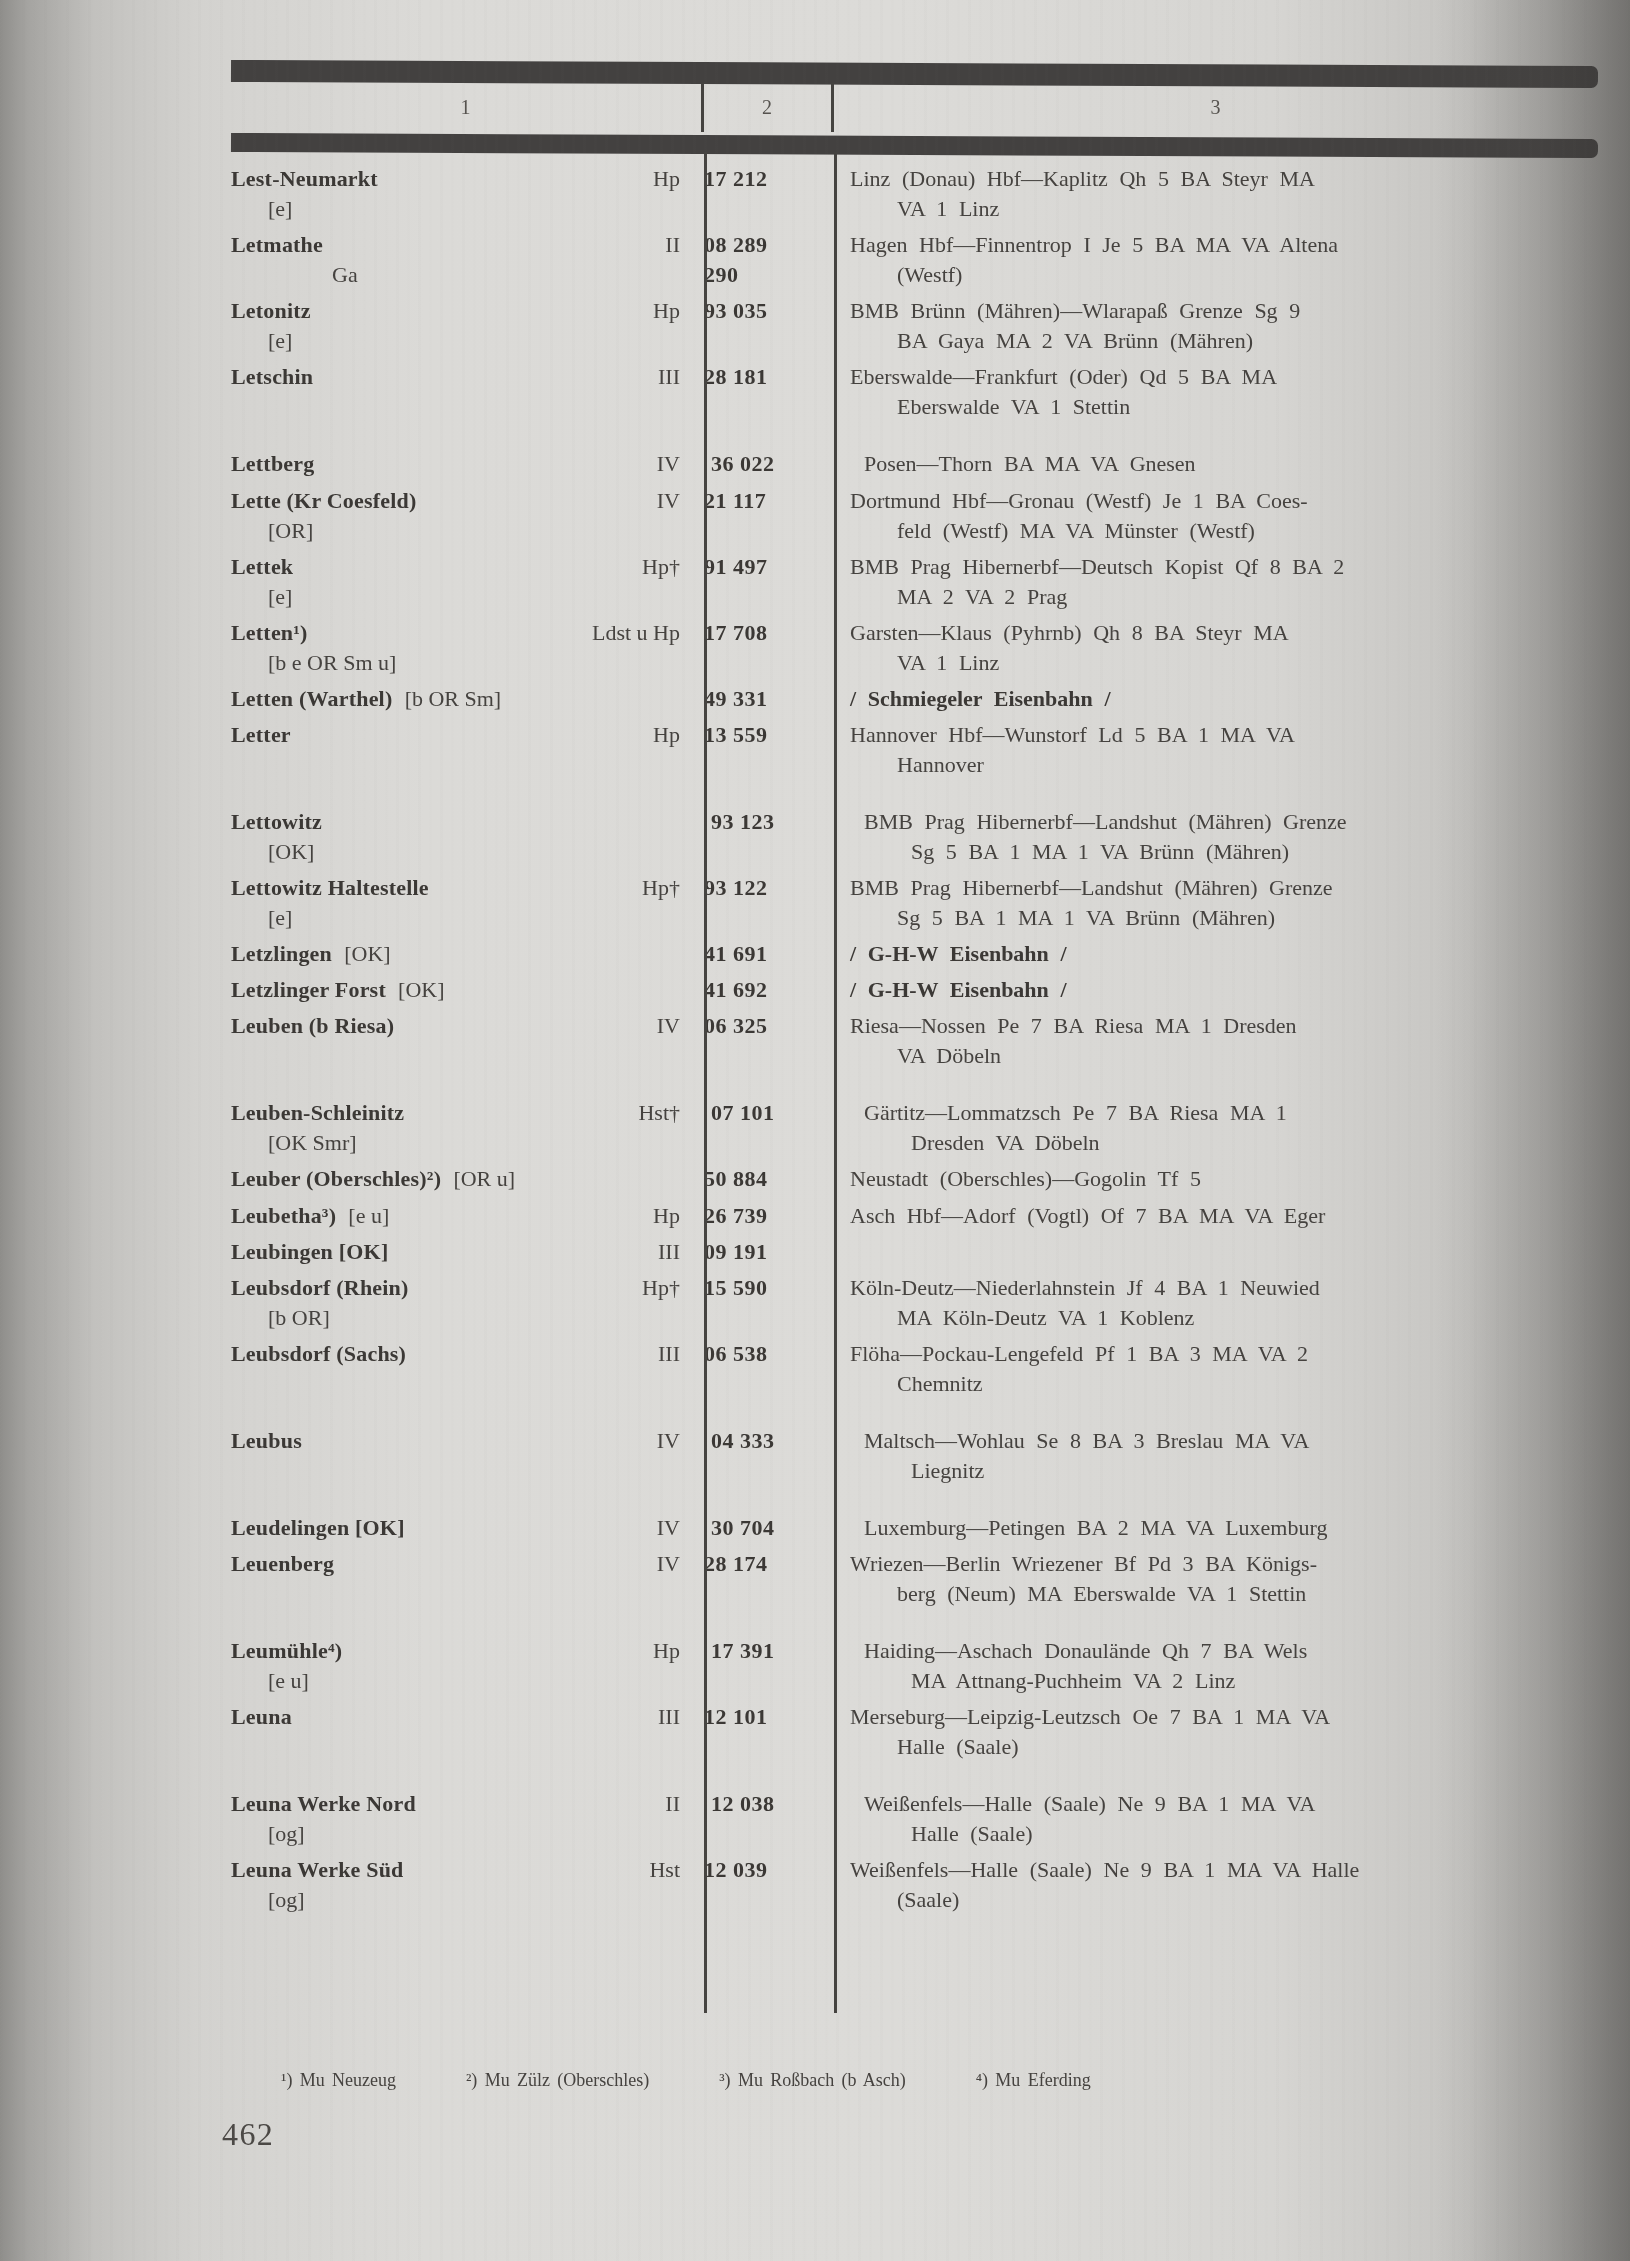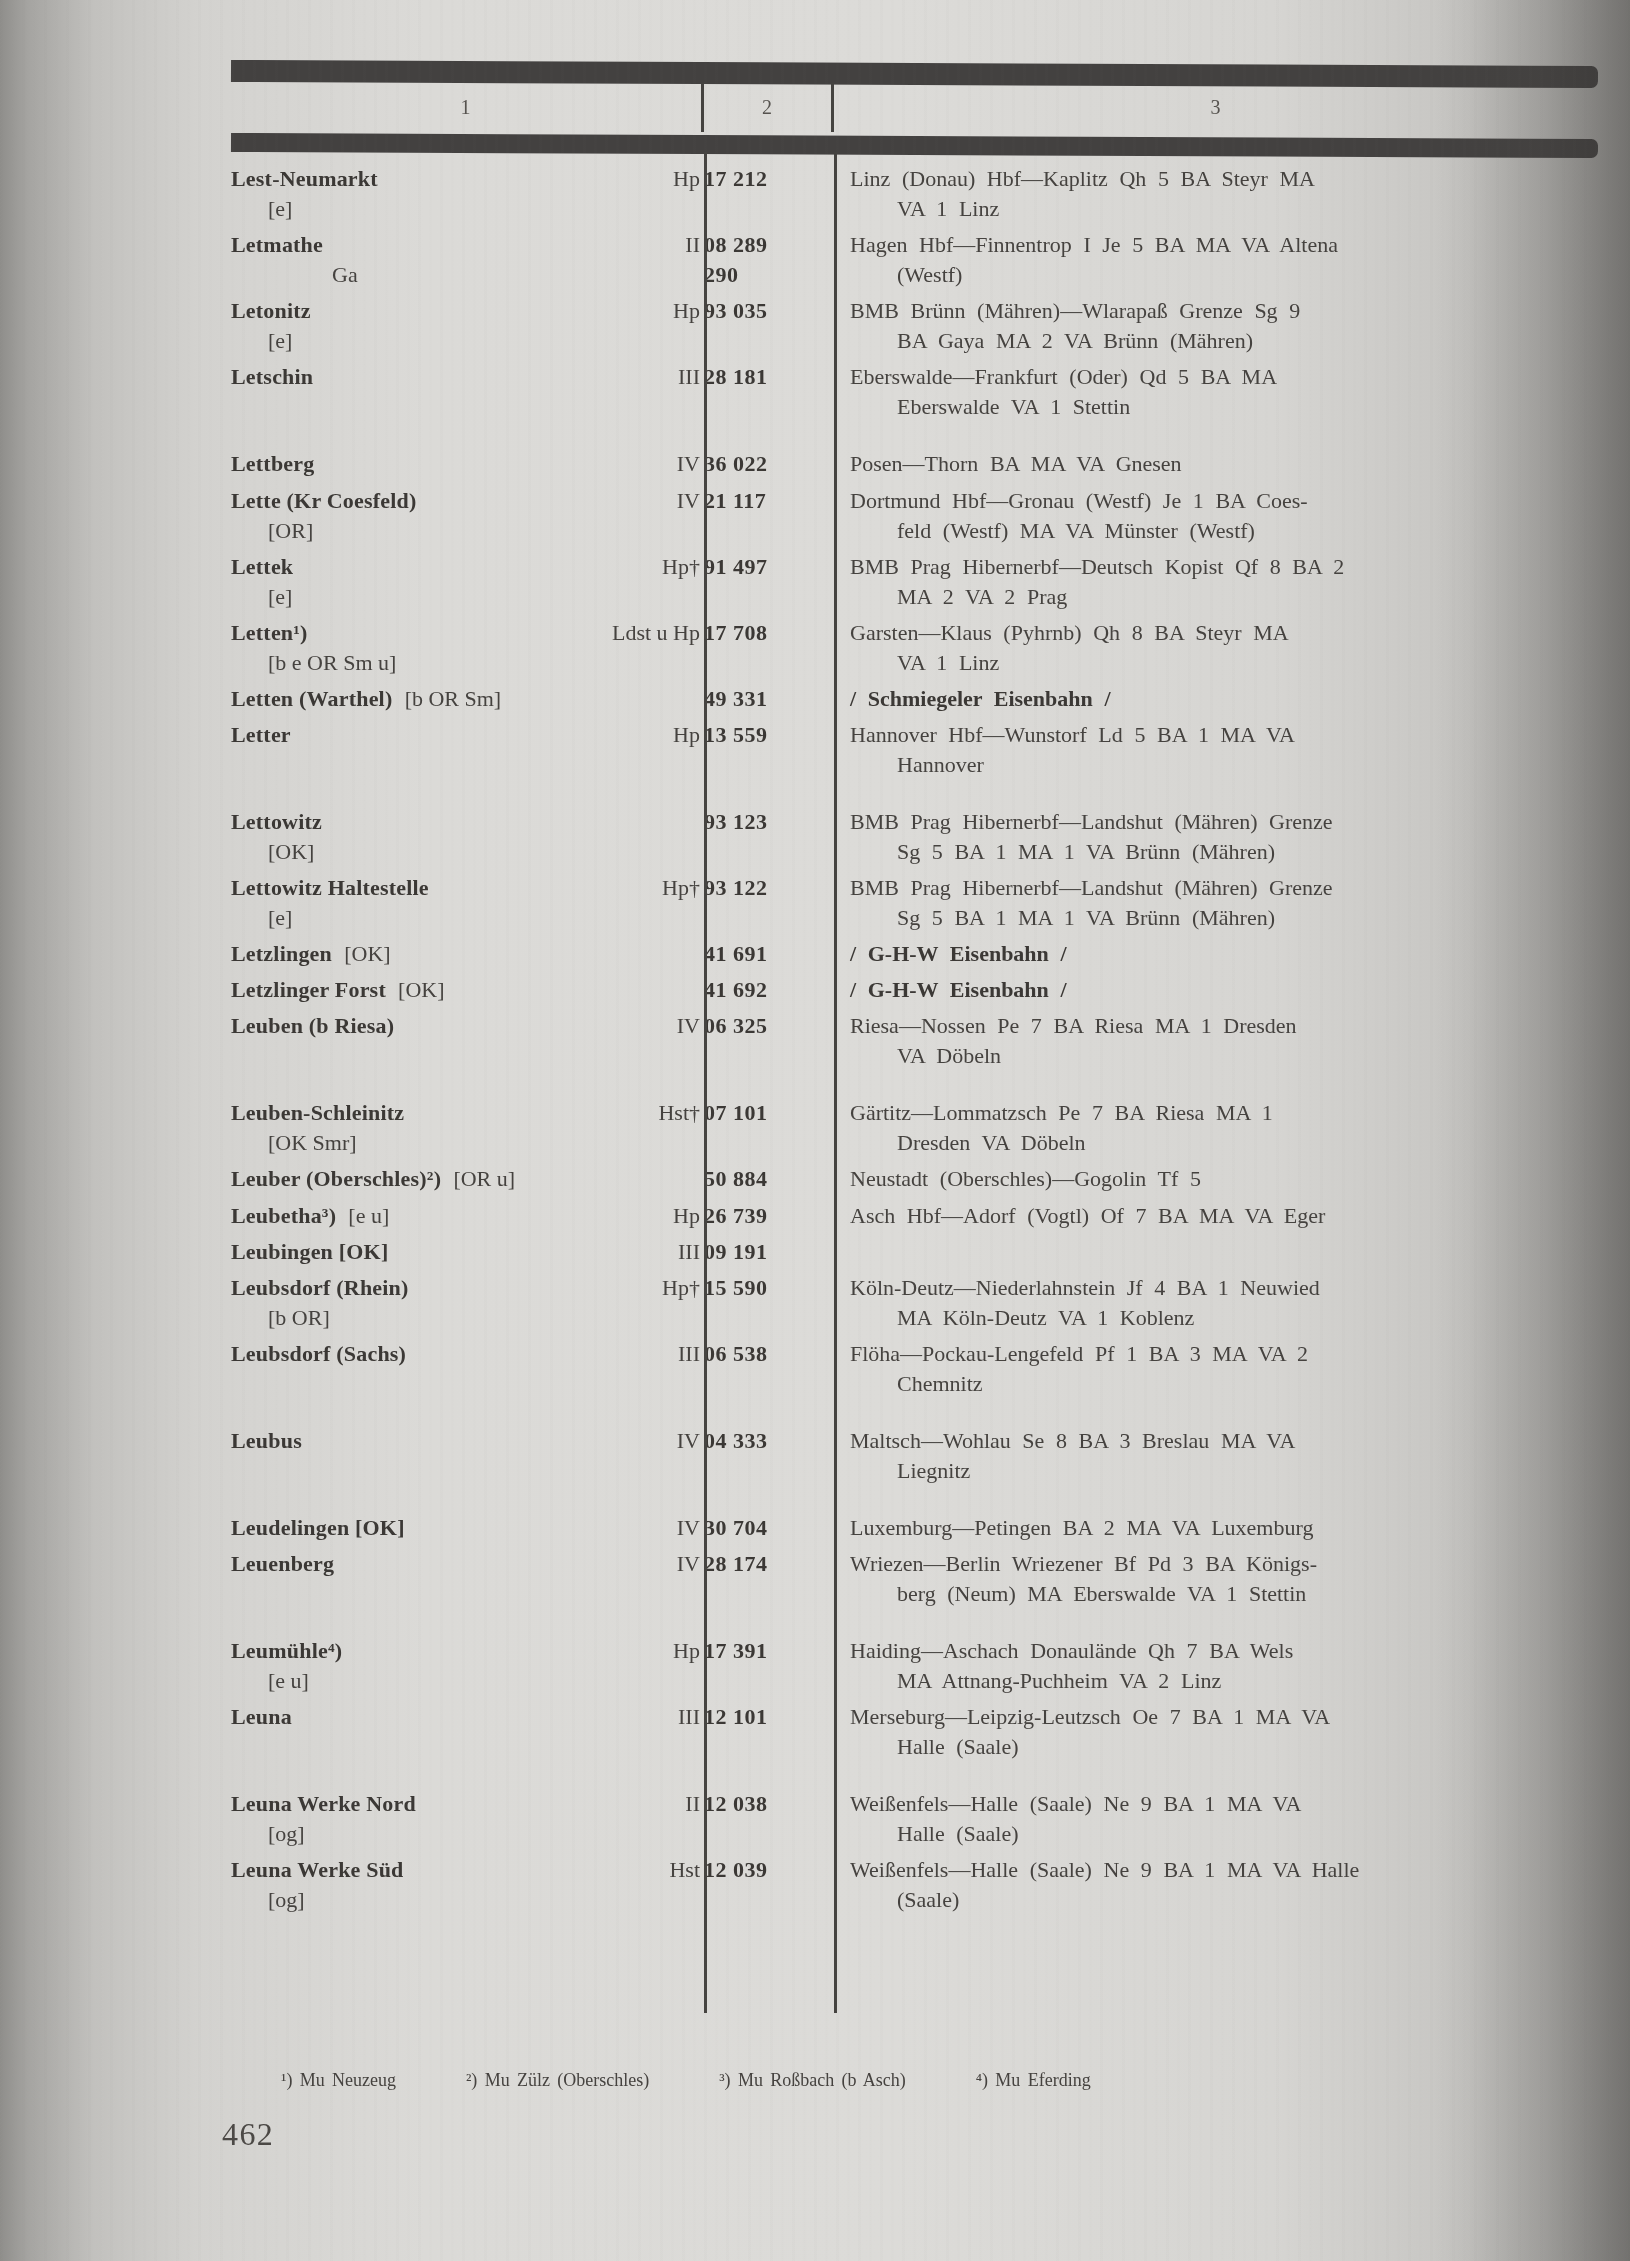--- a/index.html
+++ b/index.html
@@ -41,22 +41,22 @@
     position:absolute;left:231px;right:33px;top:152px;height:1866px;
     padding-top:12.2px;box-sizing:border-box;
   }
   .vrule{position:absolute;top:0;width:3.3px;height:1861px;background:#454340;}
   .vrule.v1{left:473px;}
   .vrule.v2{left:603px;}
   .entry{
     display:grid;grid-template-columns:473px 130px 1fr;
     margin-bottom:6.1px;line-height:30px;font-size:22px;
   }
-  .entry.gap{margin-top:27px;}
-  .cell-name{padding-right:4px;box-sizing:border-box;}
+  .entry.gap{margin-top:27px;gap:7px;}
+  .cell-name{padding-right:24px;box-sizing:border-box;}
   .name-line1{display:flex;justify-content:space-between;align-items:baseline;}
   .nm{font-weight:bold;color:#3b3835;letter-spacing:0.2px;}
   .tag{color:#45423f;margin-left:12.2px;white-space:nowrap;}
   .cls{color:#45423f;white-space:nowrap;margin-left:9.4px;}
   .name-line2{padding-left:37px;color:#45423f;}
   .name-line2.wide{padding-left:101px;}
   .cell-num{
     text-align:left;padding-right:14px;box-sizing:border-box;
     font-weight:bold;color:#3b3835;letter-spacing:0.5px;
   }

